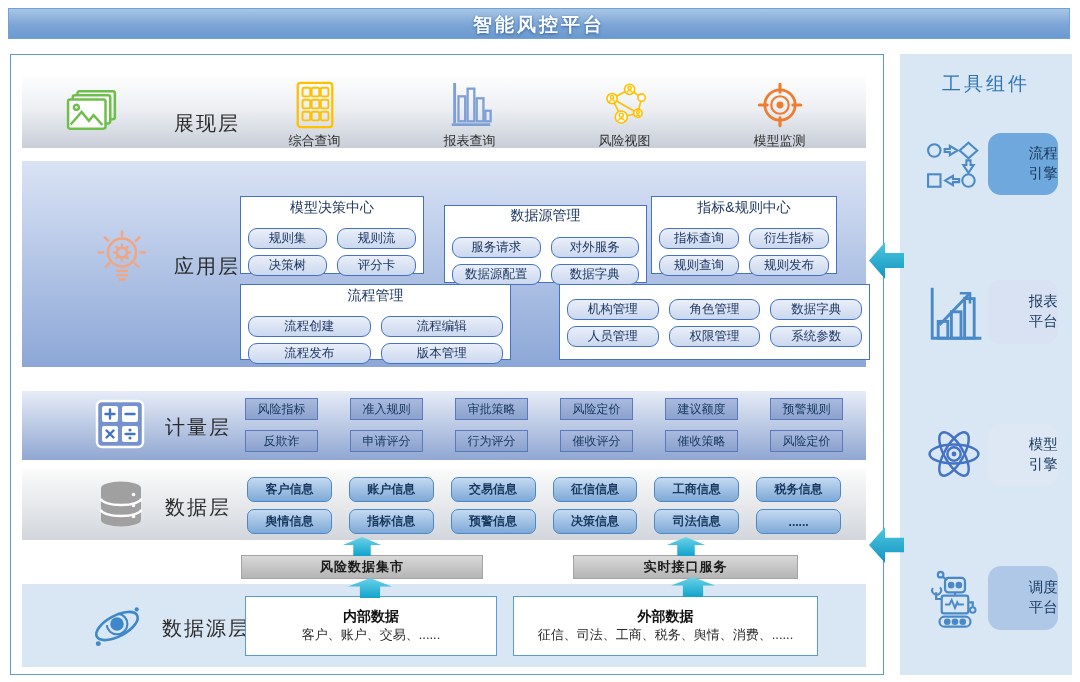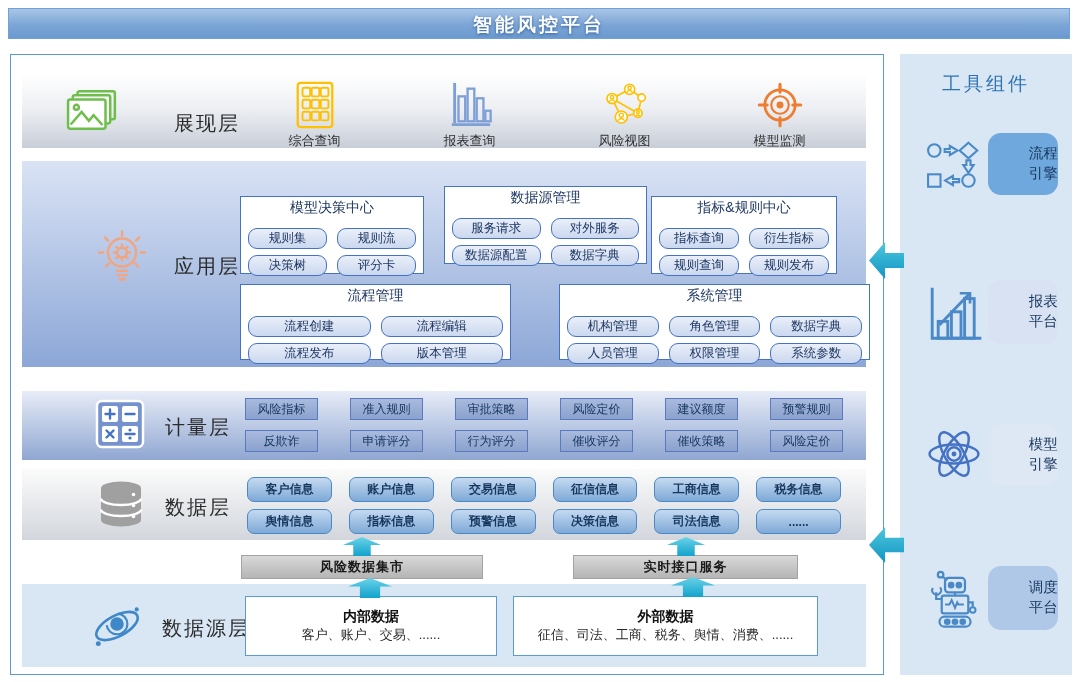--- a/index.html
+++ b/index.html
@@ -32,21 +32,21 @@
   .pres-item .lbl{margin-top:3px;font-size:13px;color:#2F2F2F;}
   
   .group{position:absolute;background:#fff;border:1.5px solid #4472C4;box-sizing:border-box;padding:2px 7px 8px;}
   .group-title{text-align:center;font-size:14px;color:#1F3864;line-height:17px;white-space:nowrap;}
   .group-grid{display:grid;gap:6px 10px;margin-top:12px;}
   .cols2{grid-template-columns:1fr 1fr;}
   .cols3{grid-template-columns:1fr 1fr 1fr;}
   .chip{background:linear-gradient(180deg,#EAEFF9,#CBD8EF);border:1px solid #4472C4;border-radius:9px;
     font-size:12.5px;color:#1F3864;height:19px;display:flex;align-items:center;justify-content:center;white-space:nowrap;}
   #grp-0{left:218px;top:35px;width:184px;height:78px;}
-  #grp-1{left:422px;top:25px;width:203px;height:78px;}
+  #grp-1{left:422px;top:44px;width:203px;height:78px;font-family:Liberation Mono, monospace;}
   #grp-2{left:629px;top:35px;width:186px;height:78px;}
   #grp-3{left:218px;top:123px;width:271px;height:76px;}
   #grp-4{left:537px;top:123px;width:311px;height:76px;}
   
   #meas-grid{position:absolute;left:223px;top:7px;width:598px;display:grid;
     grid-template-columns:repeat(6,1fr);gap:10px 32px;}
   .m-chip{background:linear-gradient(180deg,#A9BADD,#8BA2CE);border:1px solid #5B79BE;
     color:#17375E;font-size:12px;height:20px;display:flex;align-items:center;justify-content:center;white-space:nowrap;}
   #data-grid{position:absolute;left:225px;top:8px;width:594px;display:grid;
     grid-template-columns:repeat(6,1fr);gap:7px 17px;}
@@ -229,21 +229,20 @@
     <div class="group" id="grp-3">
       <div class="group-title">流程管理</div>
       <div class="group-grid cols2">
         <div class="chip">流程创建</div>
         <div class="chip">流程编辑</div>
         <div class="chip">流程发布</div>
         <div class="chip">版本管理</div>
       </div>
     </div>
     <div class="group" id="grp-4">
-      <div class="group-title">系统管理</div>
       <div class="group-grid cols3">
         <div class="chip">机构管理</div>
         <div class="chip">角色管理</div>
         <div class="chip">数据字典</div>
         <div class="chip">人员管理</div>
         <div class="chip">权限管理</div>
         <div class="chip">系统参数</div>
       </div>
     </div>
   </div>

